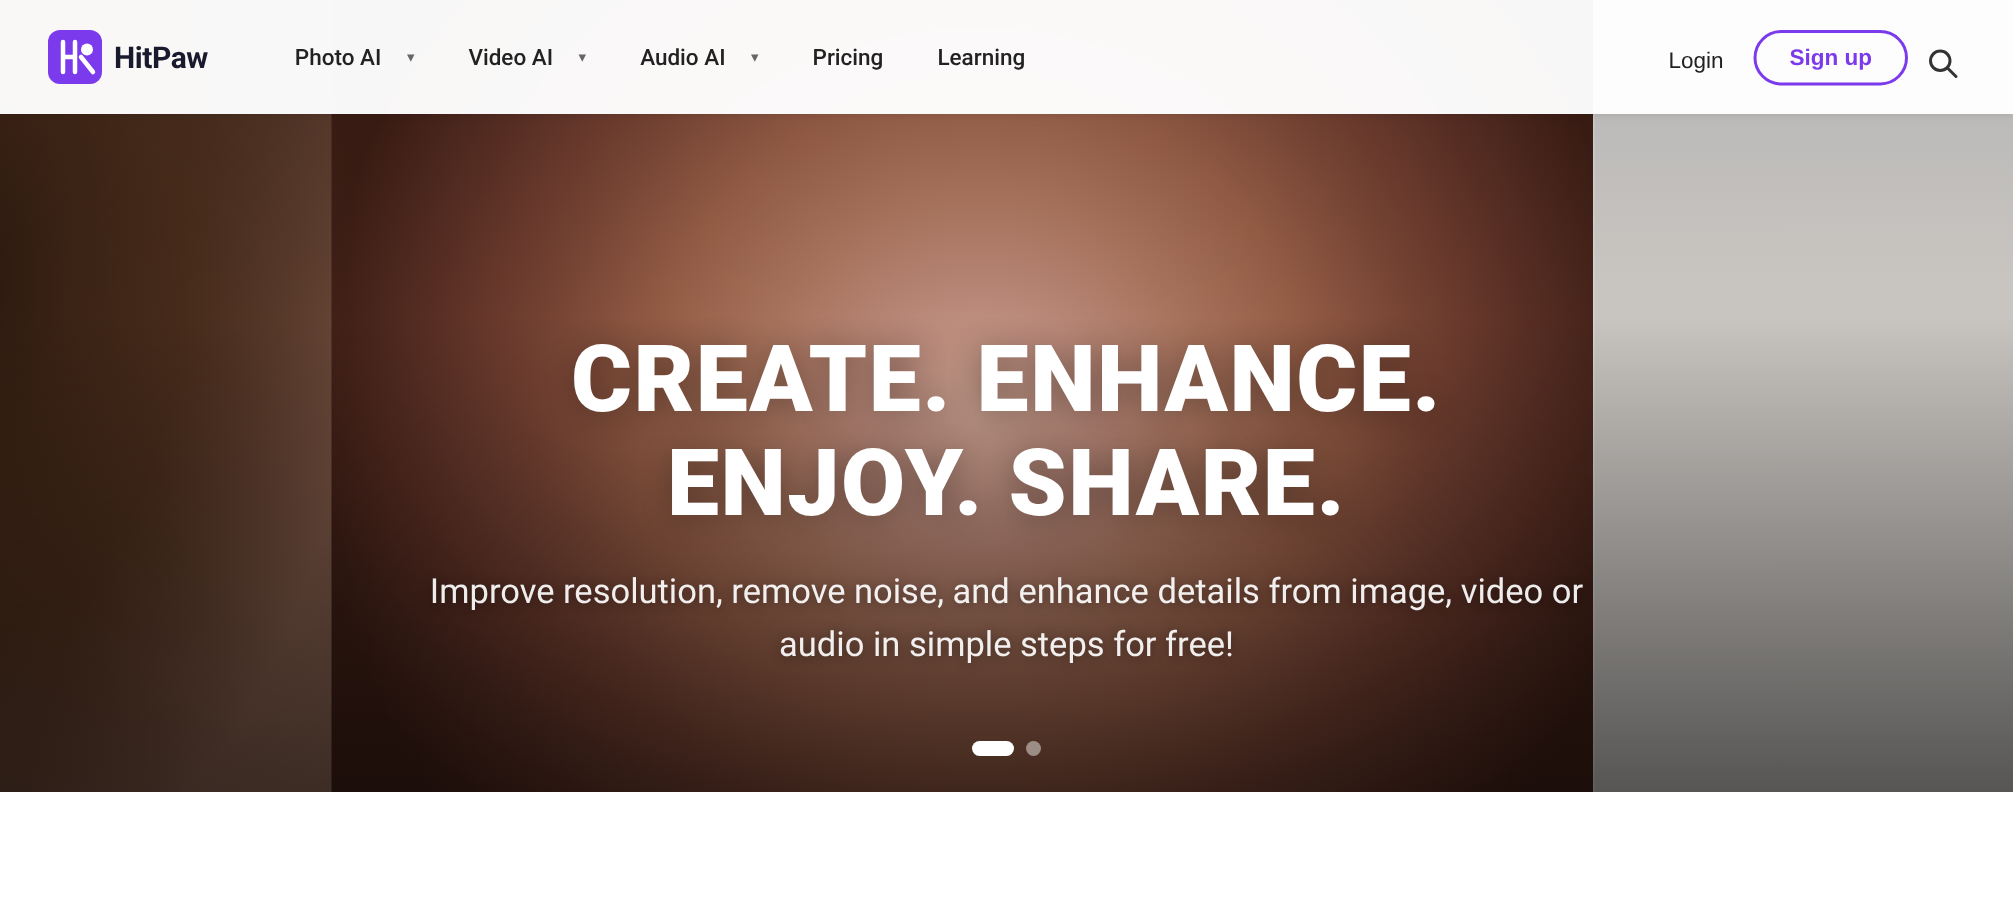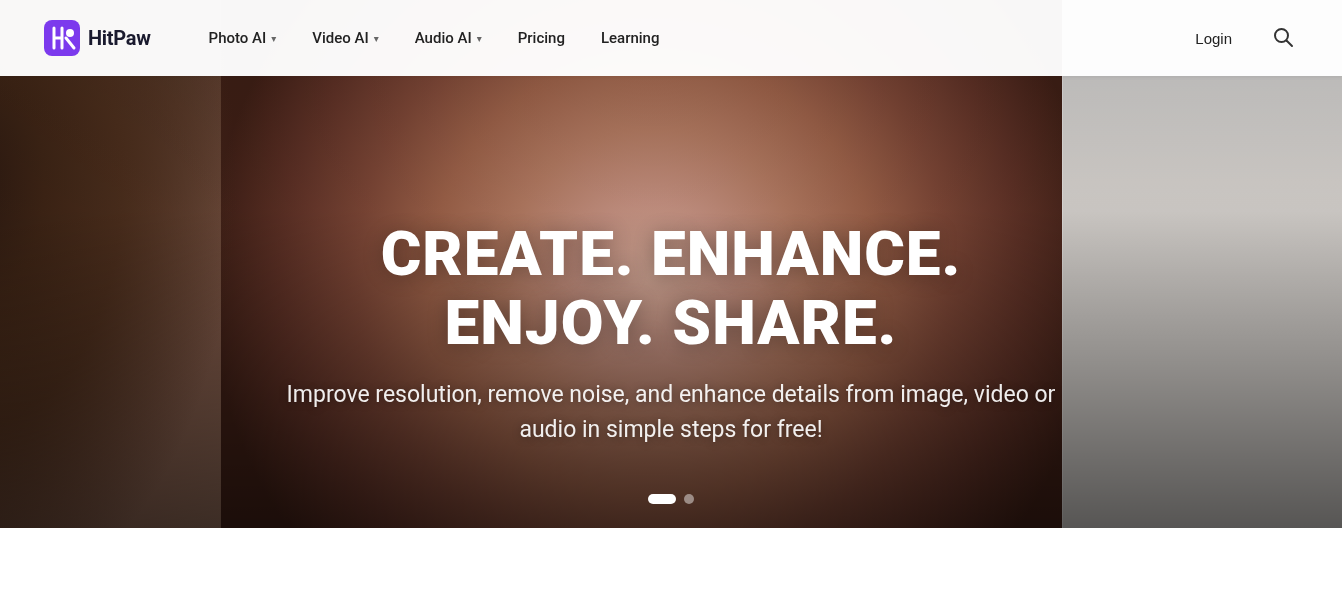--- a/index.html
+++ b/index.html
@@ -19,21 +19,21 @@
     
     .navbar {
       position: absolute;
       top: 0;
       left: 0;
       right: 0;
       height: 76px;
       background: rgba(255, 255, 255, 0.97);
       display: flex;
       align-items: center;
-      padding: 0 44px;
+      padding: 0 32px;
       z-index: 100;
       box-shadow: 0 1px 4px rgba(0,0,0,0.08);
     }
 
     .logo-area {
       display: flex;
       align-items: center;
       gap: 8px;
       margin-right: 40px;
       text-decoration: none;
@@ -54,41 +54,41 @@
     .nav-links {
       display: flex;
       align-items: center;
       gap: 0;
       flex: 1;
     }
 
     .nav-item {
       display: flex;
       align-items: center;
-      gap: 5px;
+      gap: 17px;
       padding: 0 18px;
       height: 60px;
       cursor: pointer;
       font-size: 15px;
       font-weight: 500;
       color: #222;
       text-decoration: none;
       transition: color 0.2s;
       white-space: nowrap;
     }
 
     .chevron-icon {
       font-size: 10px;
       color: #666;
     }
 
     .nav-right {
       display: flex;
-      align-items: flex-start;
-      gap: 24px;
+      align-items: flex-end;
+      gap: 8px;
       margin-left: auto;
     }
 
     .login-btn {
       font-size: 15px;
       font-weight: 500;
       color: #222;
       cursor: pointer;
       background: none;
       border: none;
@@ -314,20 +314,23 @@
     </a>
     <a class="nav-item" href="#">
       <span>Learning</span>
     </a>
   </div>
 
   <div class="nav-right">
     <button class="login-btn">
       <span>Login</span>
     </button>
+    <button class="signup-btn">
+      <span>Sign up</span>
+    </button>
     <button class="search-icon-btn">
       <svg width="22" height="22" viewBox="0 0 22 22" fill="none">
         <circle cx="9.5" cy="9.5" r="6.5" stroke="#333" stroke-width="2"></circle>
         <path d="M14.5 14.5 L20 20" stroke="#333" stroke-width="2" stroke-linecap="round"></path>
       </svg>
     </button>
   </div>
 </nav>
 
 <div class="hero">

